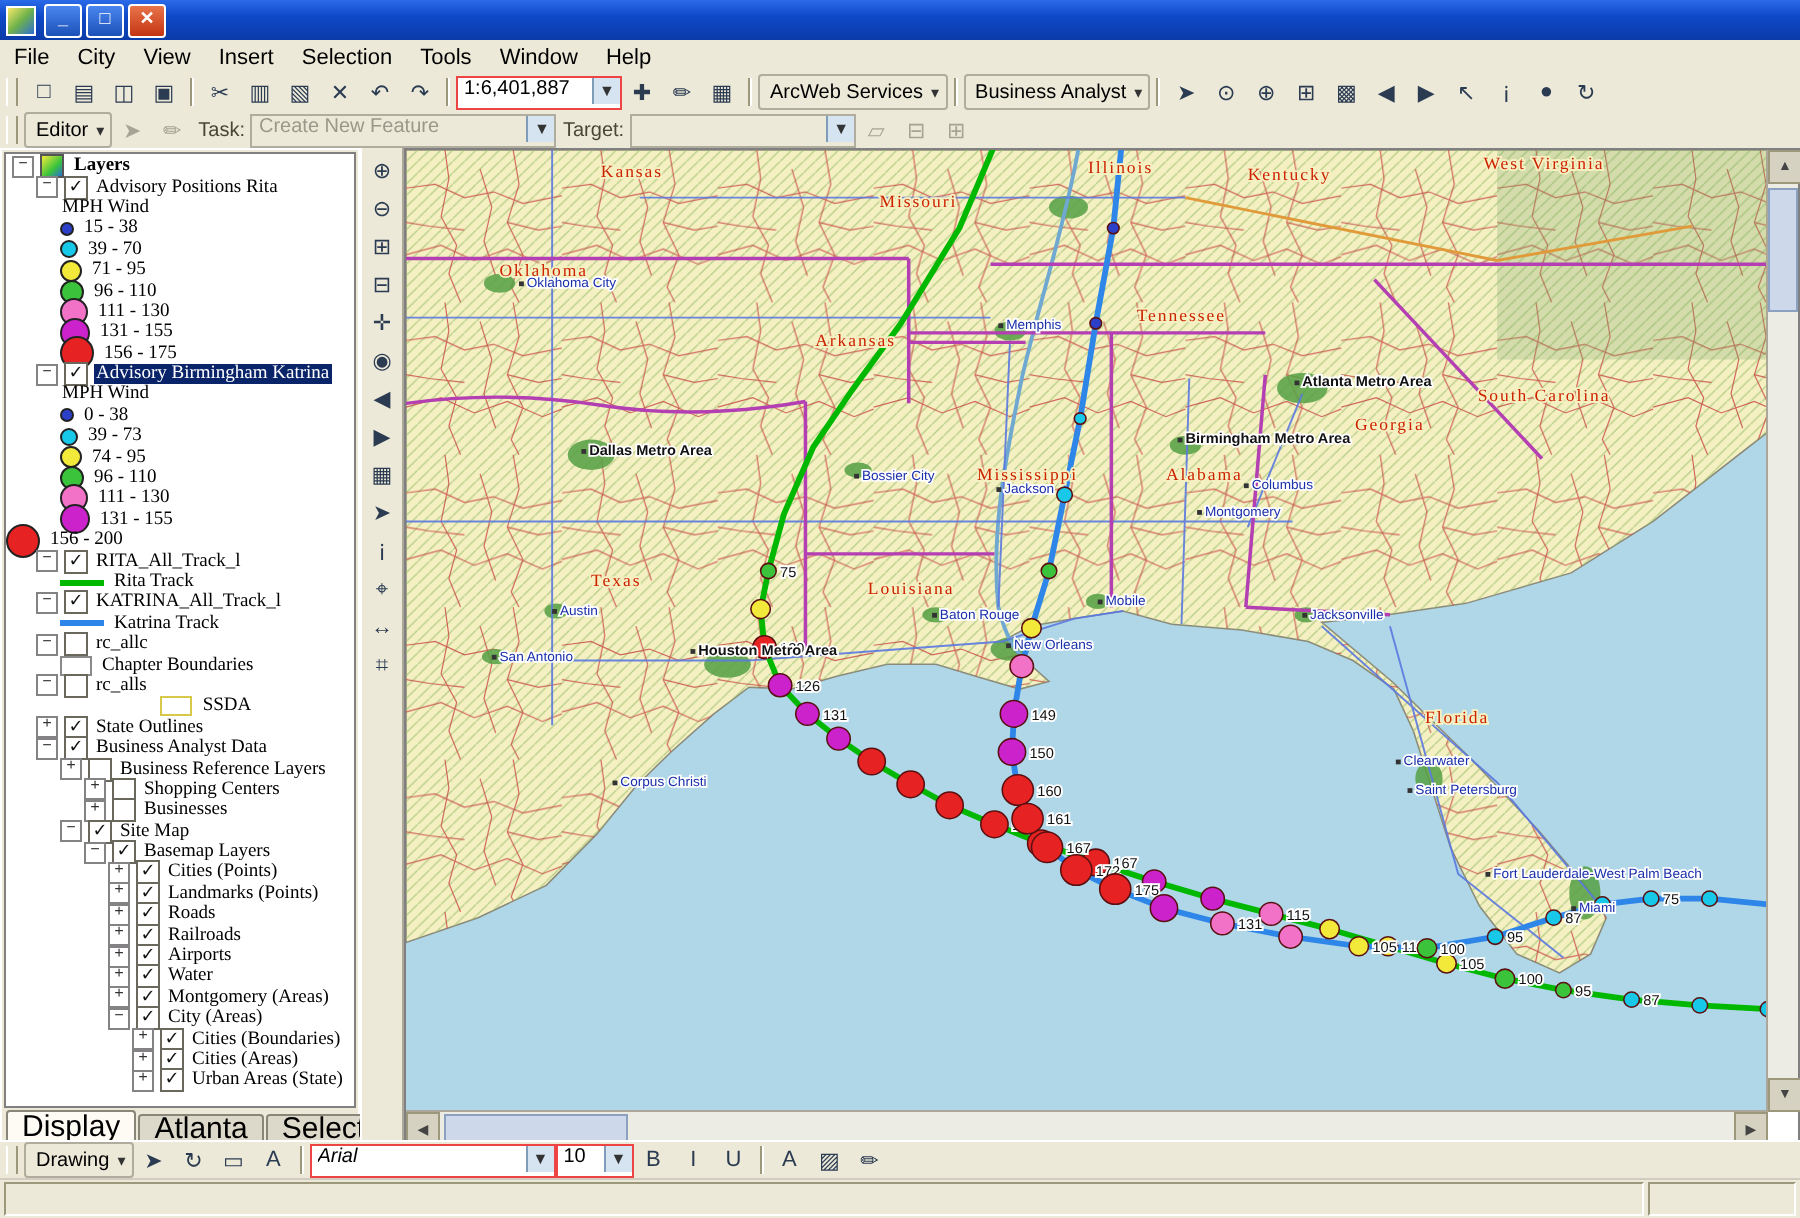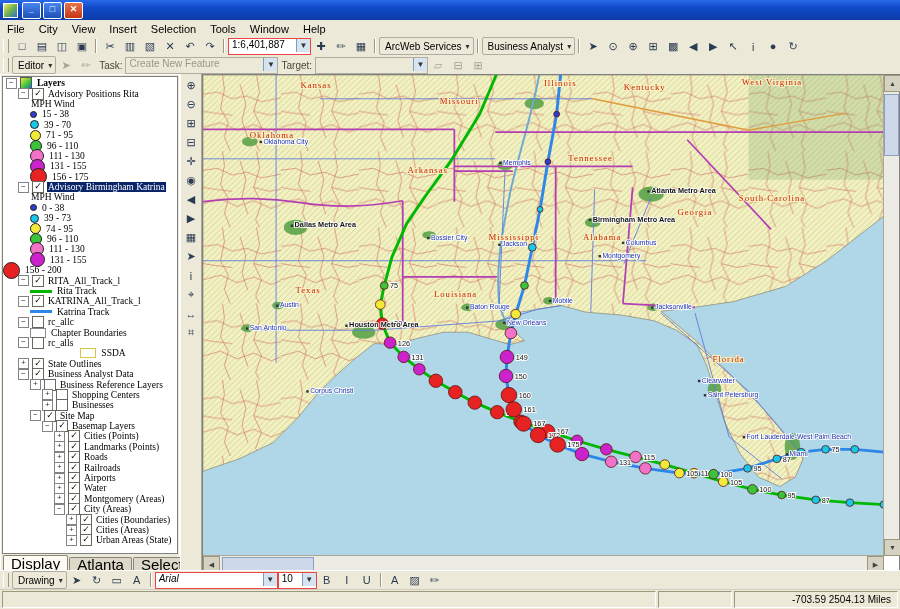--- a/index.html
+++ b/index.html
@@ -659,14 +659,13 @@
     <div class="tb-btn">I</div>
     <div class="tb-btn">U</div>
     <div class="tb-sep"></div>
     <div class="tb-btn">A</div>
     <div class="tb-btn">▨</div>
     <div class="tb-btn">✏</div>
   </div>
 <div id="status-bar">
   <div class="status-panel grow"></div>
   <div class="status-panel" style="width:60px"></div>
-  <div class="status-panel coords">-703.59 2504.13 Miles</div>
 </div>
 
 </body></html>

